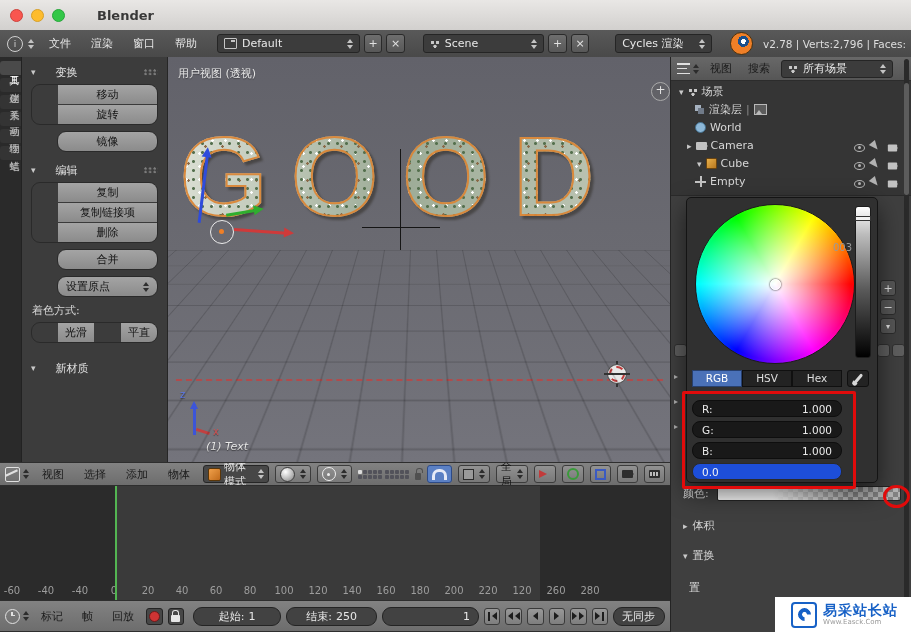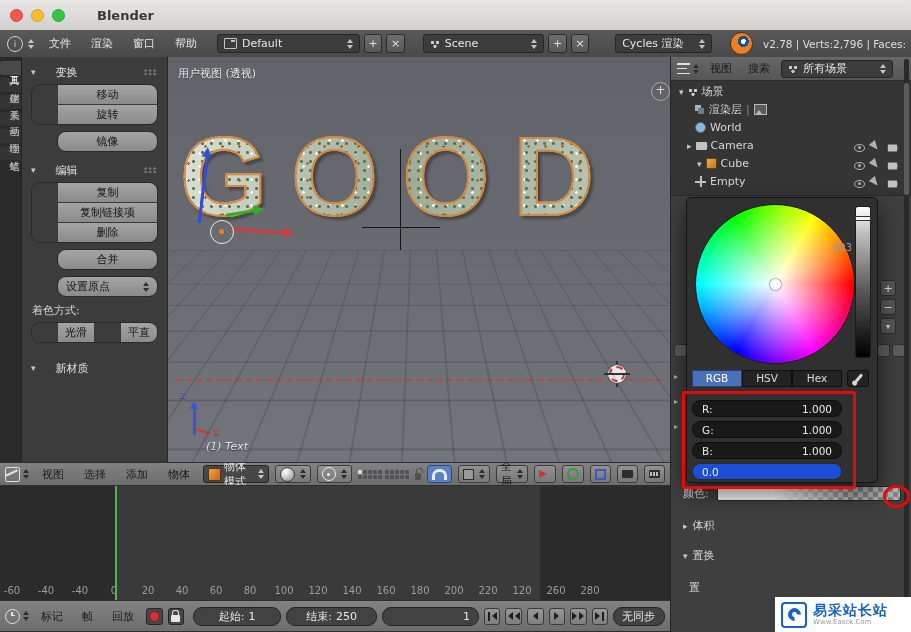--- a/index.html
+++ b/index.html
@@ -199,21 +199,21 @@
   .drop-ic{width:3px;height:11px;background:#d8d8d8;border-radius:1.5px;transform:rotate(40deg);position:relative;}
   .drop-ic::after{content:"";position:absolute;bottom:-3px;left:-1px;width:5px;height:4px;background:#d8d8d8;border-radius:0 0 3px 3px;}
   .prow{position:absolute;left:5px;width:150px;height:17px;background:#191919;border:1px solid #0e0e0e;border-radius:8px;
      display:flex;align-items:center;justify-content:space-between;padding:0 9px;color:#eaeaea;font-size:10.5px;box-sizing:border-box;}
   .prow-light{background:#1d4ed8;border-color:#2a2a2a;justify-content:flex-start;color:#f2f2f2;}
   .frag003{position:absolute;left:146px;top:44px;color:#9a9a9a;font-size:10px;}
 
   .anno{position:absolute;border:3px solid #e10b0b;z-index:40;}
 
   
-  #watermark{left:775px;top:597px;width:136px;height:35px;background:#ffffff;z-index:50;display:flex;align-items:center;padding-left:6px;box-sizing:border-box;gap:6px;}
+  #watermark{left:775px;top:597px;width:136px;height:35px;background:#ffffff;z-index:50;display:flex;align-items:center;padding-left:16px;box-sizing:border-box;gap:6px;}
   .wm-ic{width:26px;height:26px;border:2px solid #1761c6;border-radius:4px;display:flex;align-items:center;justify-content:center;box-sizing:border-box;flex:none;}
   .wm-ring{width:13px;height:13px;border:4px solid #1761c6;border-right-color:transparent;border-radius:50%;transform:rotate(45deg);box-sizing:border-box;}
   .wm-title{font-size:14px;font-weight:bold;color:#1761c6;line-height:15px;letter-spacing:1px;}
   .wm-sub{font-size:7px;color:#999;line-height:8px;}
 </style>
 </head>
 <body>
 
 <div id="screen">
 

